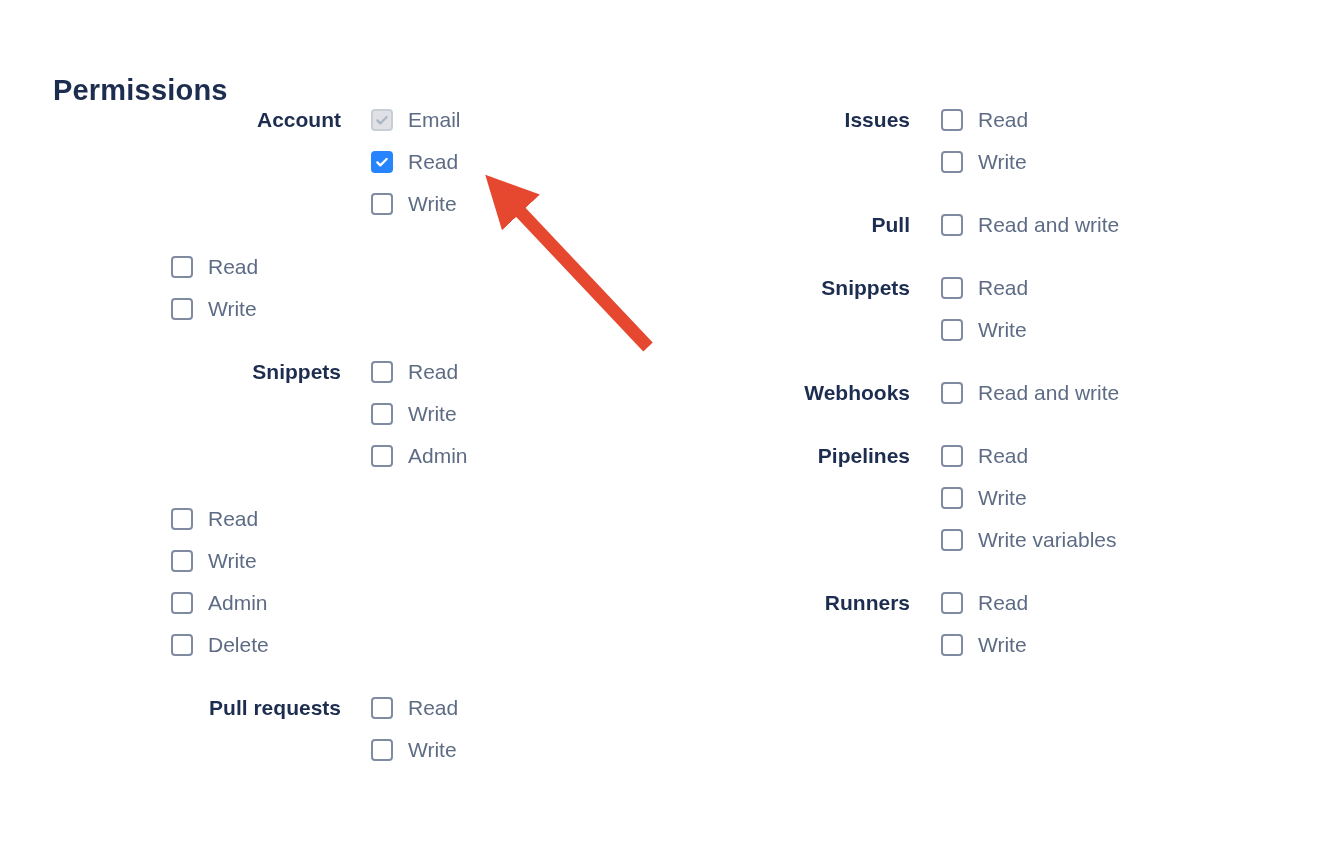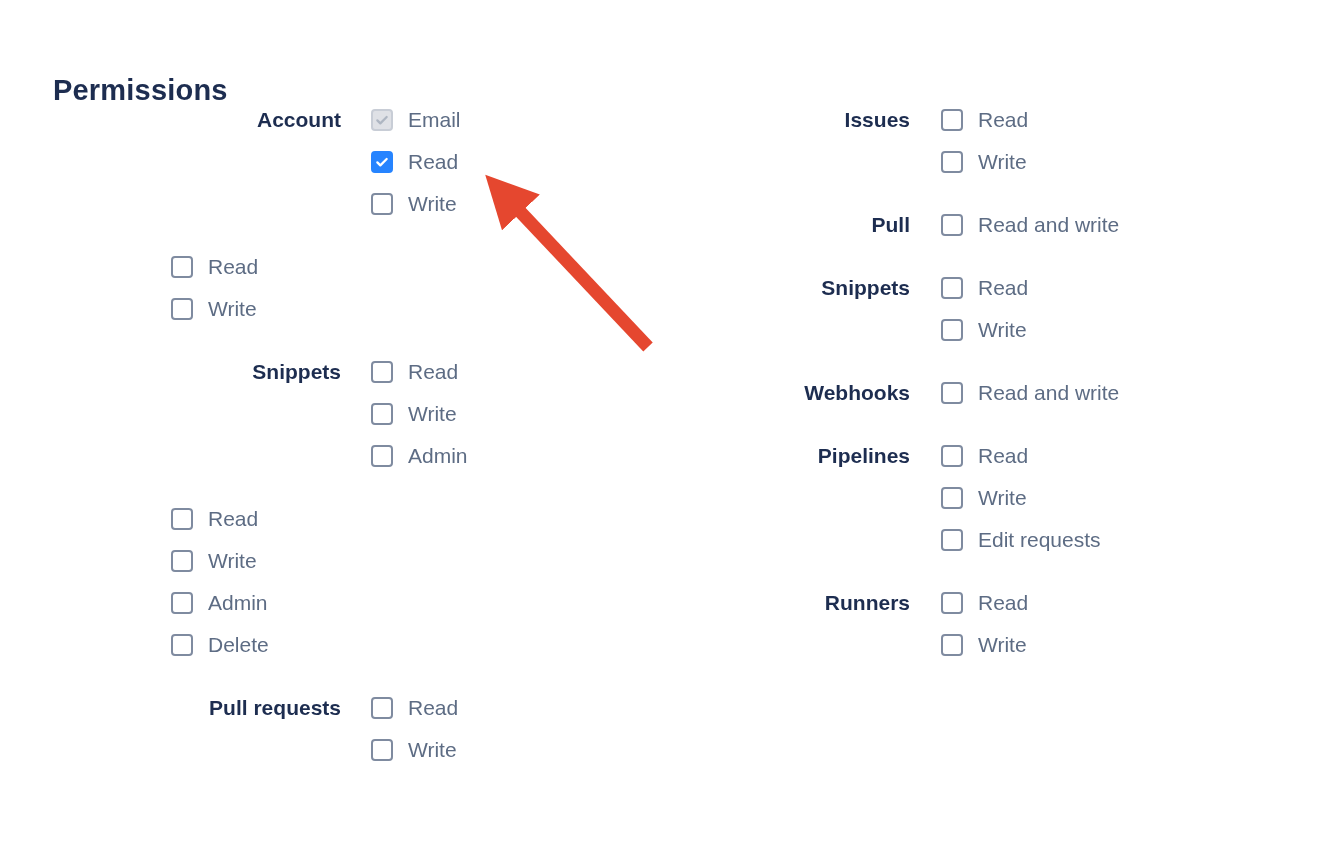--- a/index.html
+++ b/index.html
@@ -212,21 +212,21 @@
         <div class="option">
           <span class="checkbox unchecked"></span>
           <span class="option-label">Read</span>
         </div>
         <div class="option">
           <span class="checkbox unchecked"></span>
           <span class="option-label">Write</span>
         </div>
         <div class="option">
           <span class="checkbox unchecked"></span>
-          <span class="option-label">Edit requests</span>
+          <span class="option-label">Write variables</span>
         </div>
       </div>
     </div>
     <div class="group">
       <div class="group-label">Runners</div>
       <div class="options">
         <div class="option">
           <span class="checkbox unchecked"></span>
           <span class="option-label">Read</span>
         </div>

